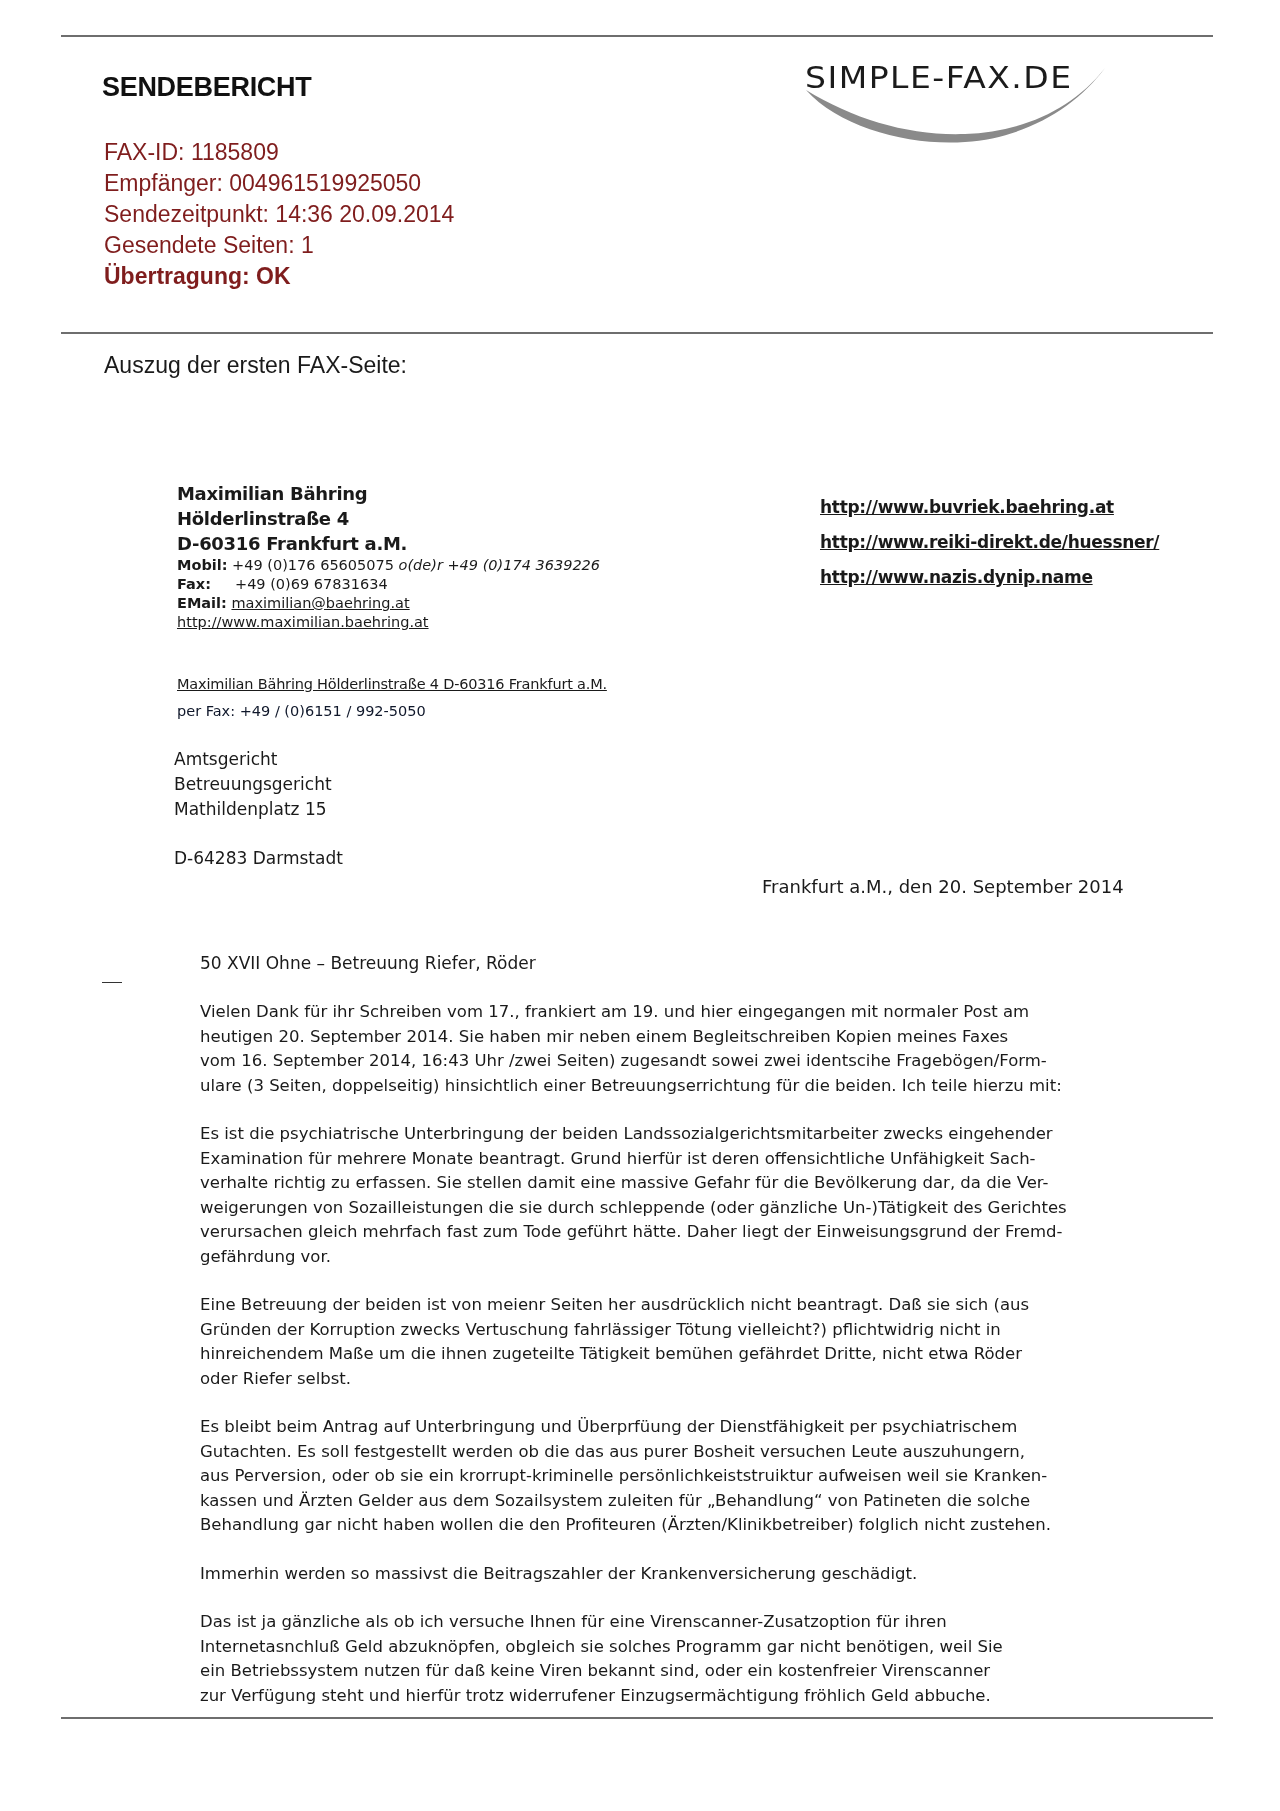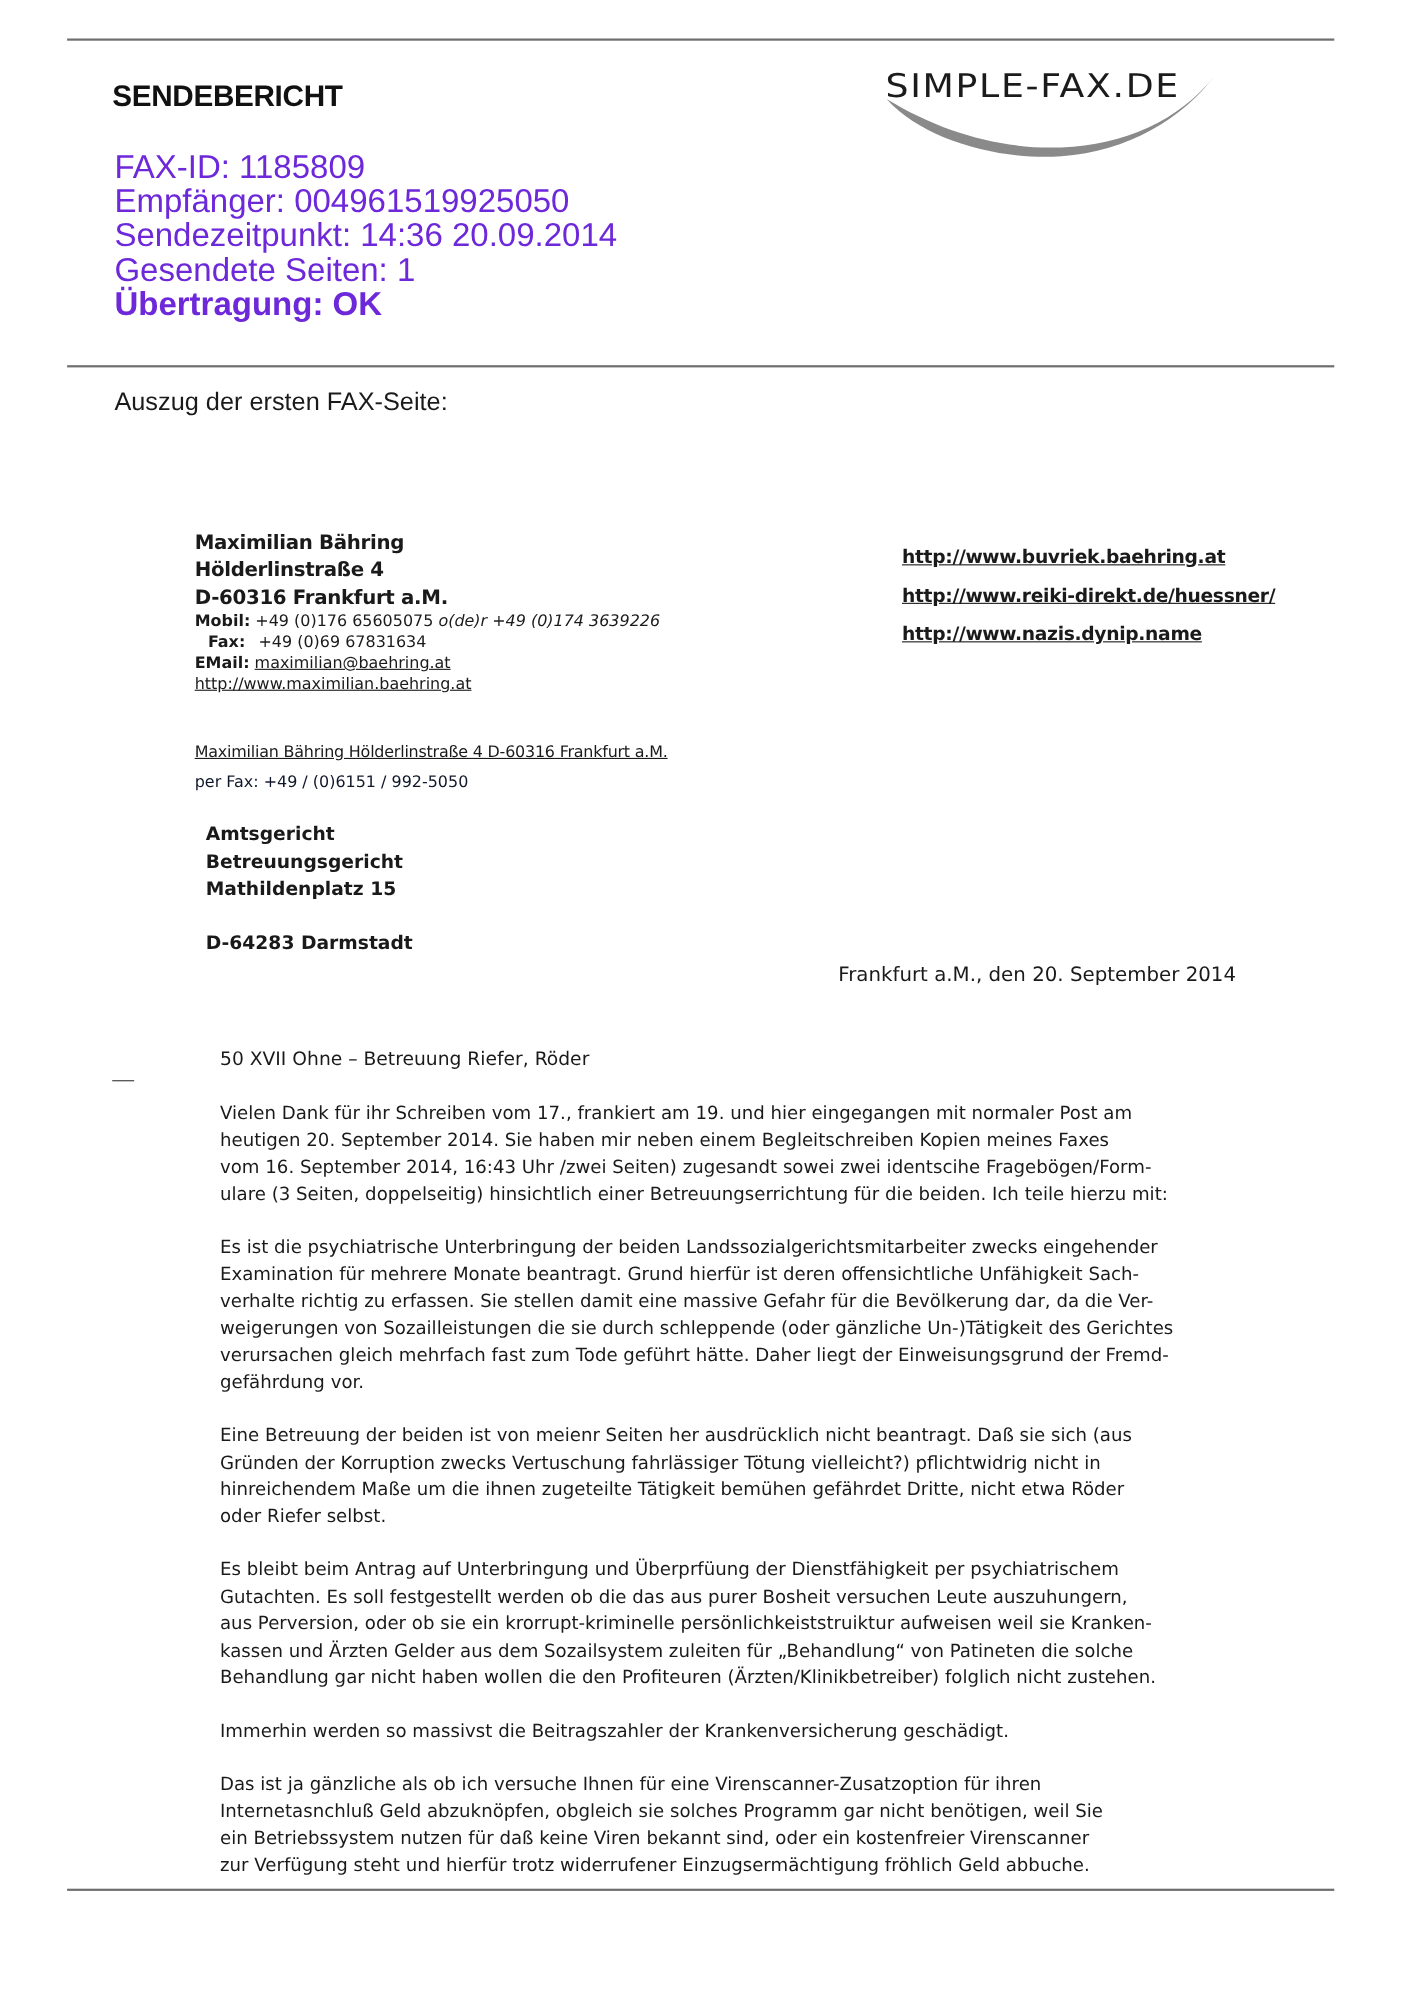--- a/index.html
+++ b/index.html
@@ -1,42 +1,42 @@
 <!DOCTYPE html>
 <html><head>
 <meta charset="utf-8">
 <style>
   html, body { margin: 0; padding: 0; background: #ffffff; }
   body { width: 1280px; height: 1811px; position: relative; overflow: hidden; color: #111; }
   .hr { position: absolute; left: 61px; width: 1152px; height: 2px; background: #6e6e6e; }
   .report { font-family: "Liberation Sans", sans-serif; }
   .title { position: absolute; left: 102px; top: 72px; font-size: 27px; font-weight: bold; letter-spacing: -0.3px; color: #111; }
-  .meta { position: absolute; left: 104px; top: 137px; font-size: 30px; line-height: 31px; color: #6d28d9; }
+  .meta { position: absolute; left: 104px; top: 137px; font-size: 23px; line-height: 31px; color: #7f1d1d; }
   .meta div { white-space: nowrap; }
   .meta .bold { font-weight: bold; }
   .excerpt-label { position: absolute; left: 104px; top: 352px; font-size: 23px; color: #1a1a1a; }
 
   .logo { position: absolute; left: 800px; top: 58px; width: 400px; height: 95px; }
   .logo-text { position: absolute; left: 5px; top: 2px; font-family: "DejaVu Sans", sans-serif; font-size: 33px; letter-spacing: 1.5px; color: #1b1b1b; font-weight: normal; white-space: nowrap; transform: scaleY(0.9); transform-origin: top left; }
 
   .fax { font-family: "DejaVu Sans", sans-serif; color: #1a1a1a; }
   .sender { position: absolute; left: 177px; top: 481px; }
   .sender .nm { font-size: 18px; font-weight: bold; line-height: 25px; letter-spacing: -0.3px; }
   .sender .ln { font-size: 14.5px; line-height: 19px; white-space: nowrap; }
-  .sender .lbl { font-weight: bold; display: inline-block; text-align: center; }
+  .sender .lbl { font-weight: bold; display: inline-block; }
   .sender .fax-lbl { width: 58px; }
   .sender .it { font-style: italic; }
   .u { text-decoration: underline; }
 
   .links { position: absolute; left: 820px; top: 490px; }
   .links div { font-size: 17px; font-weight: bold; line-height: 35px; text-decoration: underline; white-space: nowrap; letter-spacing: -0.3px; }
 
   .return-addr { position: absolute; left: 177px; top: 676px; font-size: 14.5px; text-decoration: underline; white-space: nowrap; letter-spacing: -0.2px; }
   .per-fax { position: absolute; left: 177px; top: 703px; font-size: 14.5px; color: #0f172a; white-space: nowrap; }
-  .recipient { position: absolute; left: 187px; top: 747px; font-size: 17px; line-height: 25px; font-weight: bold; }
+  .recipient { position: absolute; left: 174px; top: 747px; font-size: 17px; line-height: 25px; }
   .recipient .city { margin-top: 24px; text-align: right; }
   .date { position: absolute; left: 762px; top: 876px; font-size: 18px; white-space: nowrap; }
   .subject { position: absolute; left: 200px; top: 953px; font-size: 17px; white-space: nowrap; }
   .fold-mark { position: absolute; left: 102px; top: 982px; width: 20px; height: 1px; background: #333; }
 
   .body { position: absolute; left: 200px; top: 1000px; width: 940px; font-size: 16.5px; line-height: 24.5px; }
   .body p { margin: 0 0 24px 0; }
   .body .ln { white-space: nowrap; display: block; }
 </style>
 </head>

